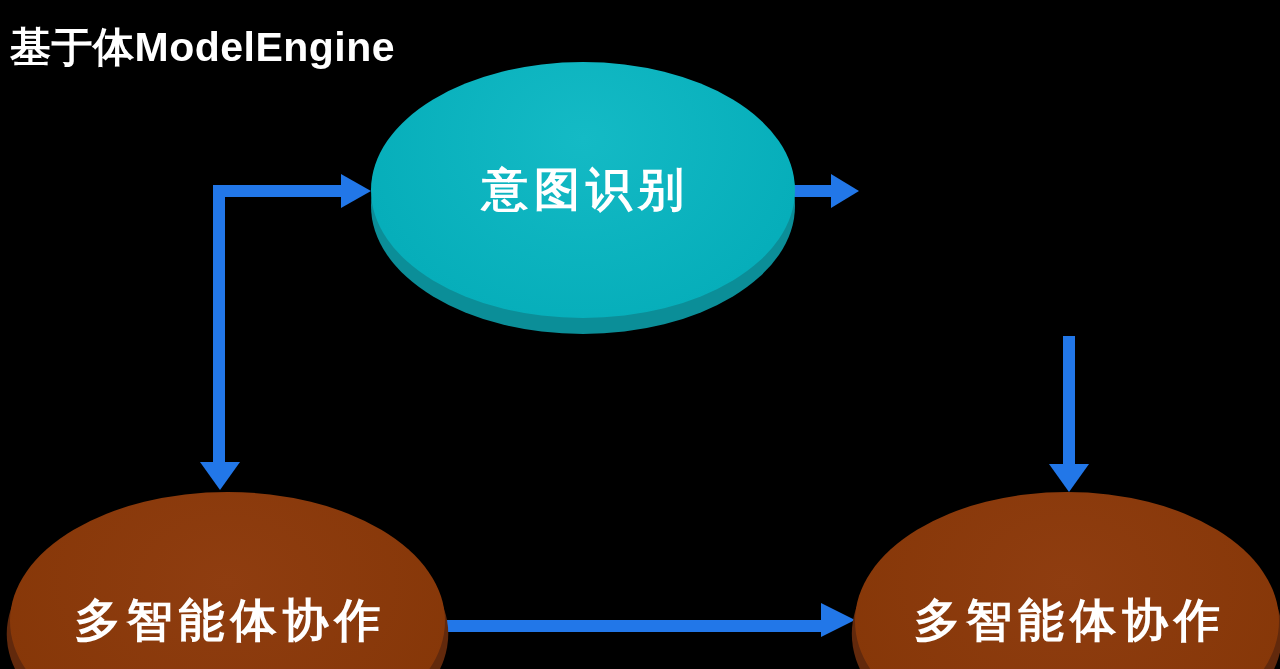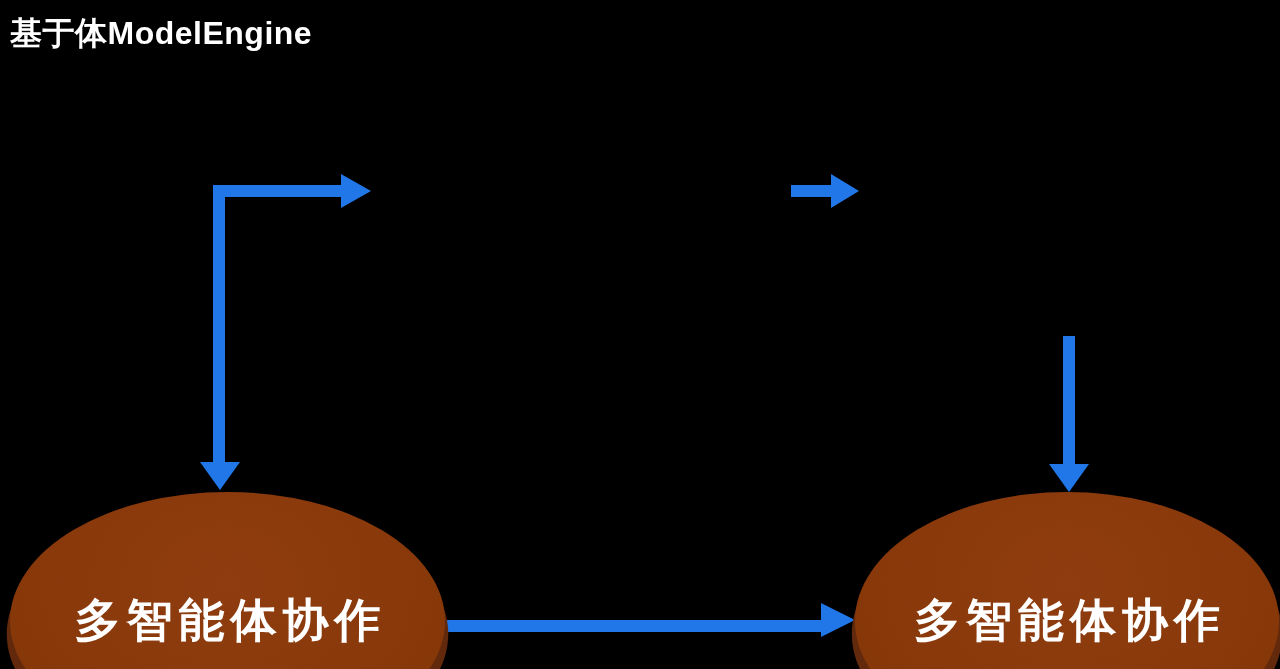--- a/index.html
+++ b/index.html
@@ -8,23 +8,23 @@
     width: 1280px;
     height: 669px;
     background: #000000;
     overflow: hidden;
     font-family: "Liberation Sans", "DejaVu Sans", sans-serif;
   }
 
   .title {
     position: absolute;
     left: 10px;
-    top: 12px;
+    top: 20px;
     color: #ffffff;
-    font-size: 32px;
+    font-size: 41px;
     font-weight: bold;
     letter-spacing: 0.5px;
     white-space: nowrap;
   }
 
   
   .node { position: absolute; }
   .disc { position: absolute; left: 0; top: 0; width: 100%; height: 100%; border-radius: 50%; }
   .node-label {
     position: absolute;
@@ -99,20 +99,25 @@
   <div>
     <div class="conn-line k2m-line"></div>
     <div class="head head-down k2m-head"></div>
   </div>
 
   <div>
     <div class="conn-line m2m-line"></div>
     <div class="head head-right m2m-head"></div>
   </div>
 
+  <div class="node node-teal">
+    <div class="disc back"></div>
+    <div class="disc front"></div>
+    <div class="node-label">意图识别</div>
+  </div>
 
 
   <div class="node node-brown-left">
     <div class="disc back"></div>
     <div class="disc front"></div>
     <div class="node-label">多智能体协作</div>
   </div>
 
   <div class="node node-brown-right">
     <div class="disc back"></div>

